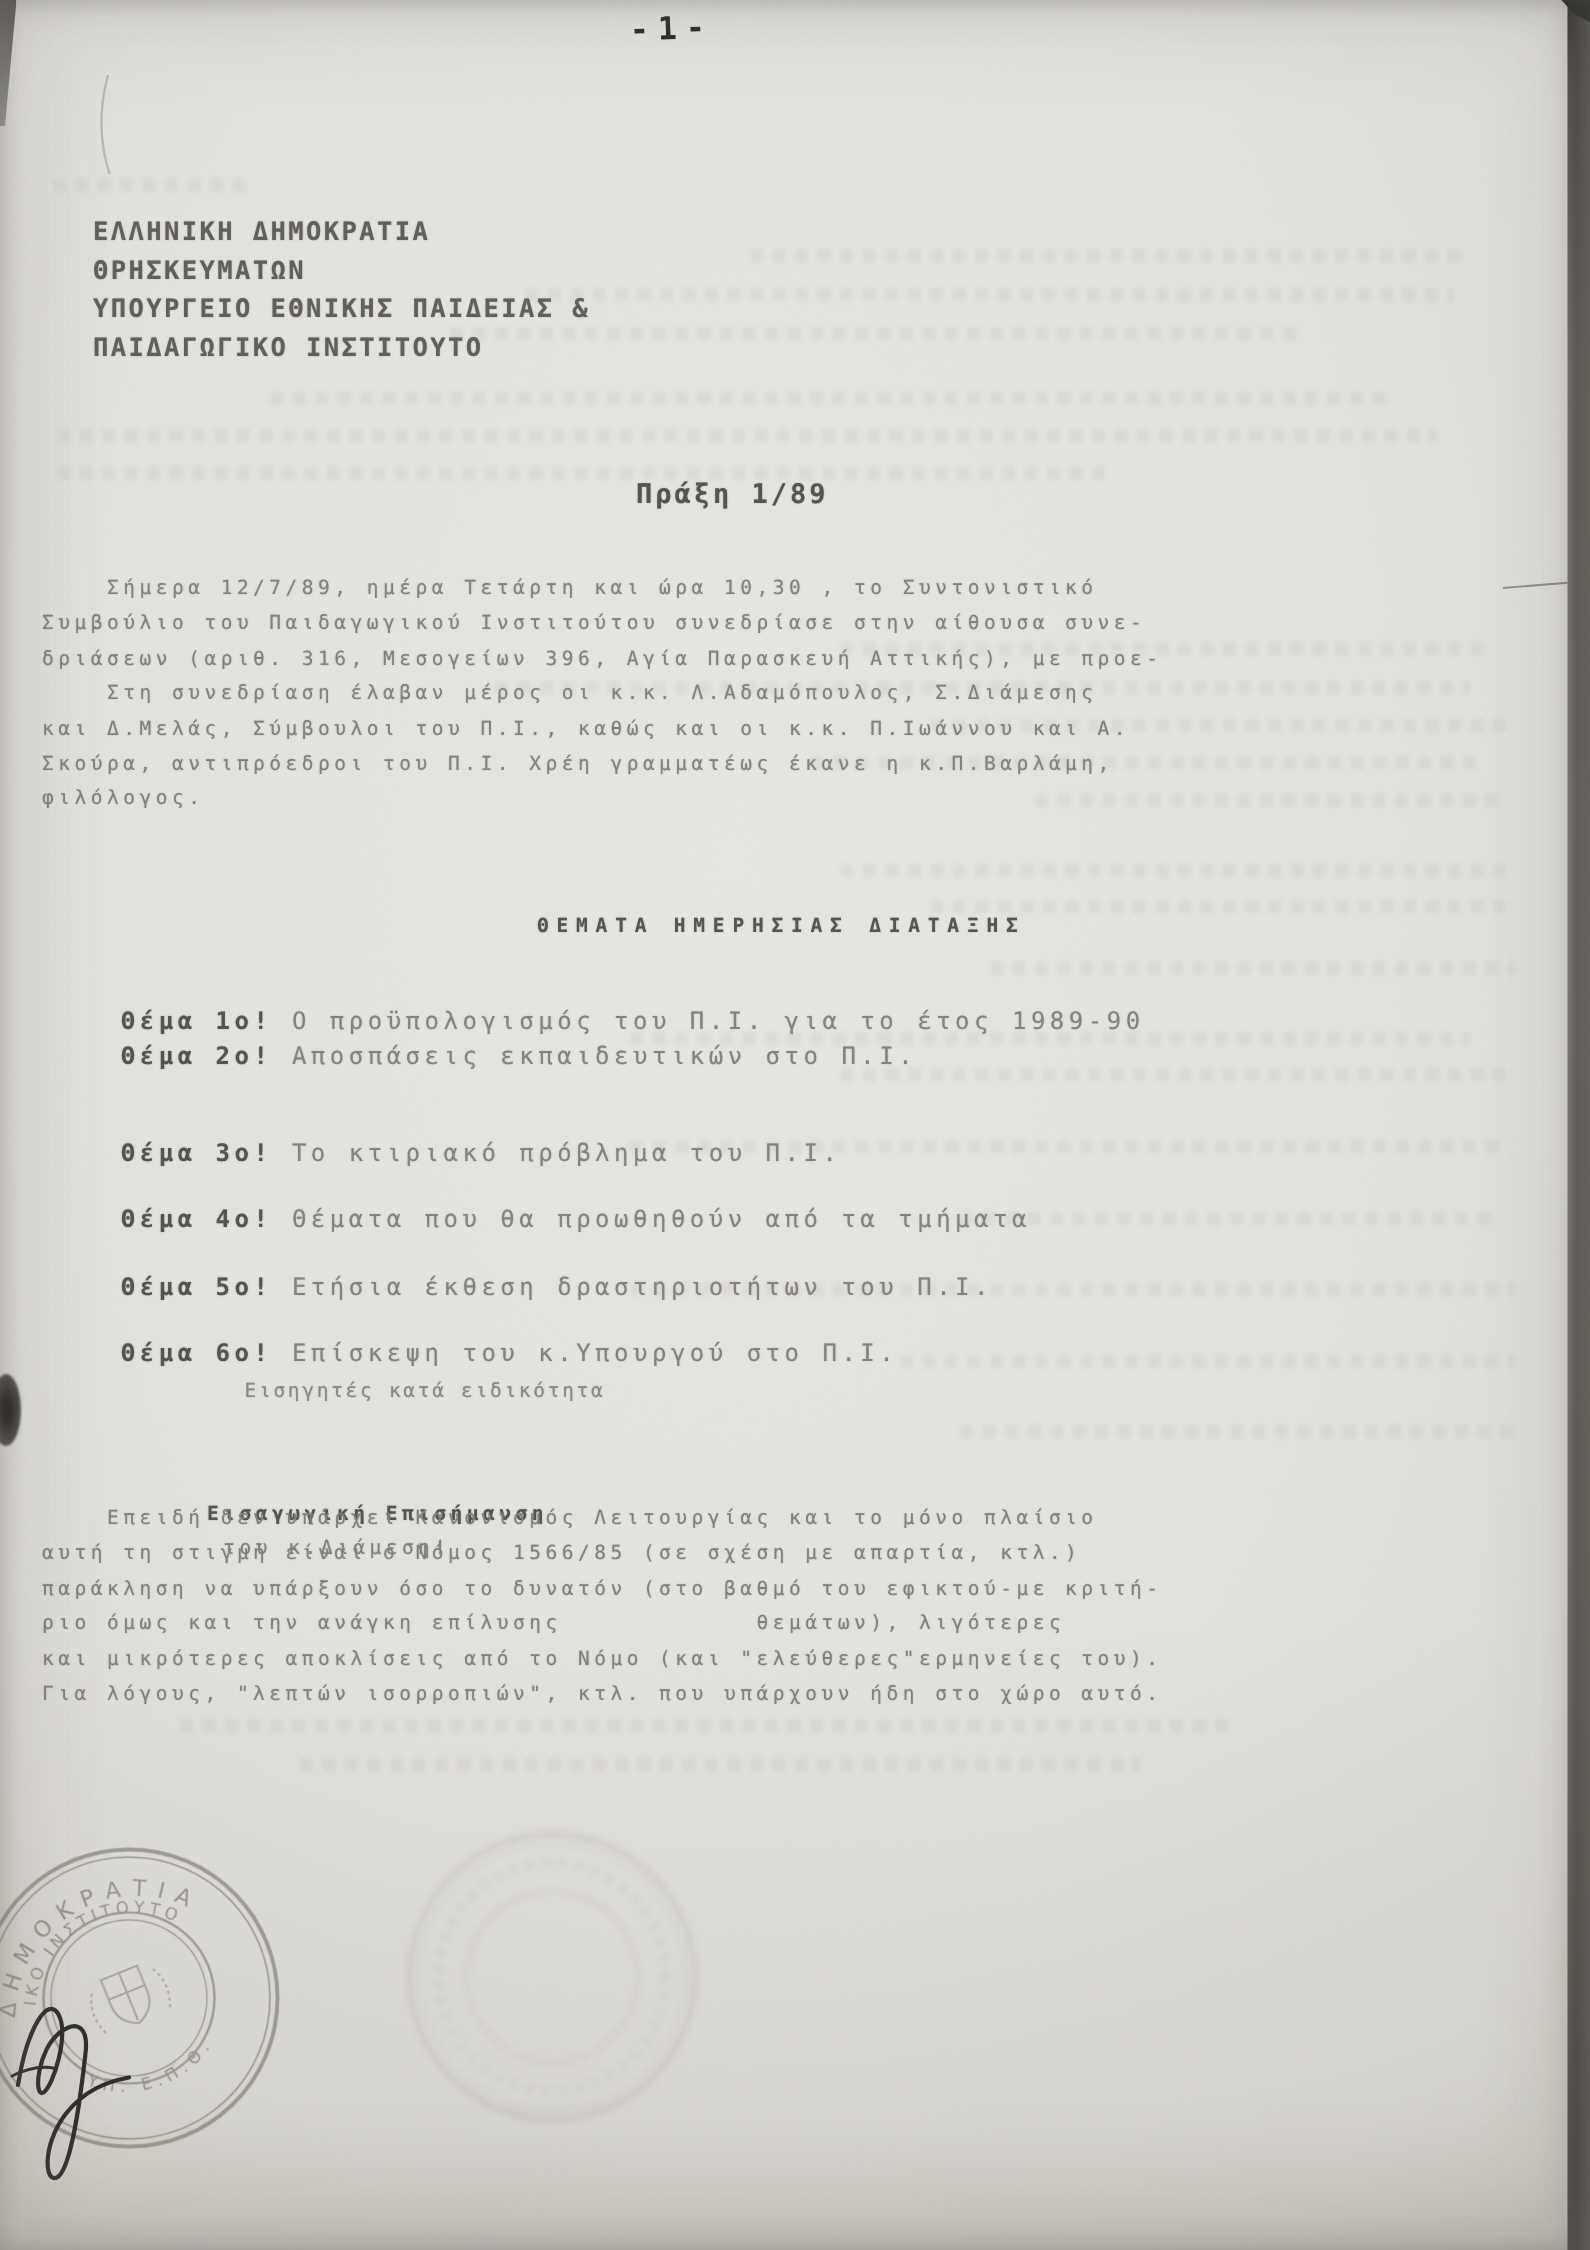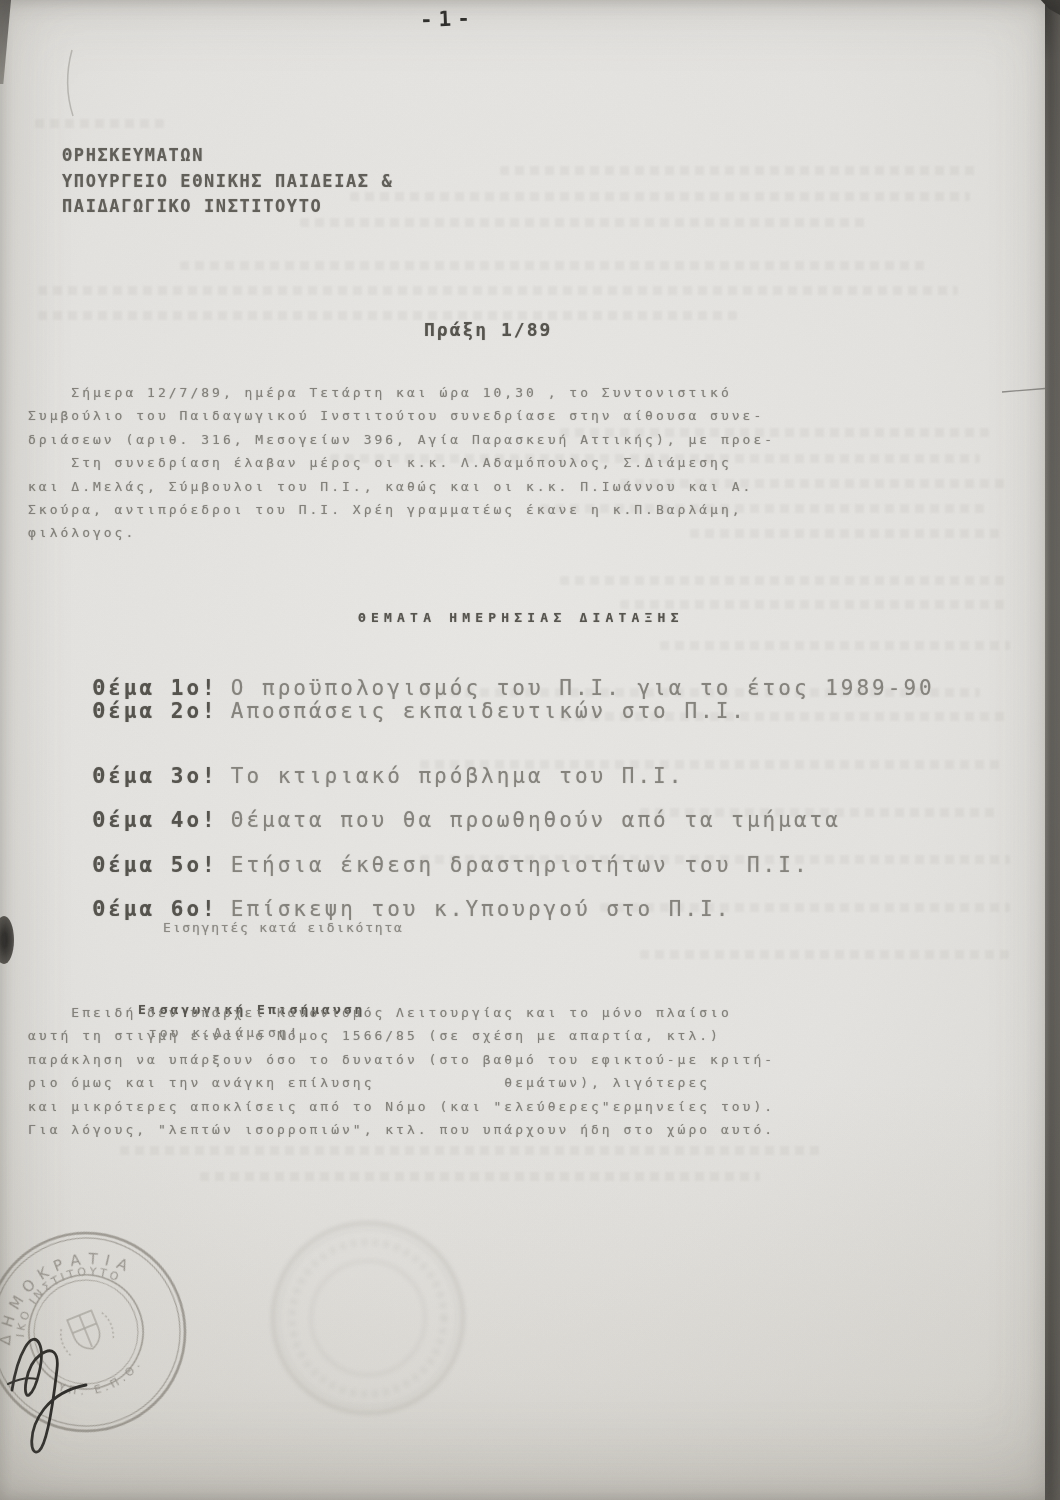--- a/index.html
+++ b/index.html
@@ -23,21 +23,21 @@
     text-shadow:0 0 1px rgba(125,123,117,.55);
   }
   .para .tline{position:static;display:block;}
   .para{position:absolute;}
   .dark{color:#55534d;font-weight:700;text-shadow:0 0 1px rgba(86,84,78,.5);}
   .header-line{
     font-size:17px;letter-spacing:1.6px;color:#605e58;font-weight:700;
     text-shadow:0 0 1px rgba(96,94,88,.5);
     display:block;white-space:pre;line-height:25.6px;
   }
-  .agenda-item{position:absolute;left:30px;white-space:pre;font-size:21px;letter-spacing:3px;}
+  .agenda-item{position:absolute;left:30px;white-space:pre;font-size:16px;letter-spacing:3px;}
   .agenda-label{color:#54524c;font-weight:700;text-shadow:0 0 1px rgba(84,82,76,.5);margin-right:13px;}
   .agenda-text{color:#84827c;text-shadow:0 0 1px rgba(130,128,122,.5);}
   .ghost{
     position:absolute;height:9px;border-radius:2px;
     background:repeating-linear-gradient(90deg, rgba(138,134,126,.6) 0 9px, rgba(138,134,126,0) 9px 15px);
     filter:blur(1.3px);opacity:.15;pointer-events:none;
   }
   .vignette{position:absolute;inset:0;pointer-events:none;
     box-shadow:inset 0 0 70px rgba(118,113,103,.22), inset -10px 0 22px rgba(82,80,76,.28), inset 0 -34px 70px rgba(148,140,124,.14), inset 4px 0 10px rgba(100,98,94,.12);}
   .edge-right{position:absolute;left:1045px;top:0;width:15px;height:1500px;pointer-events:none;
@@ -52,20 +52,21 @@
   .overlay{position:absolute;inset:0;pointer-events:none;}
 </style>
 </head>
 <body>
 
 <div id="page">
 
   <div class="tline dark" style="left:420px;top:8px;font-size:21px;letter-spacing:6px;color:#2b2b29;transform:rotate(-2deg);text-shadow:none;">-1-</div>
 
   <div class="para" style="left:62px;top:143px;">
+    <span class="header-line">ΕΛΛΗΝΙΚΗ ΔΗΜΟΚΡΑΤΙΑ</span>
     <span class="header-line">ΘΡΗΣΚΕΥΜΑΤΩΝ</span>
     <span class="header-line">ΥΠΟΥΡΓΕΙΟ ΕΘΝΙΚΗΣ ΠΑΙΔΕΙΑΣ &amp;</span>
     <span class="header-line">ΠΑΙΔΑΓΩΓΙΚΟ ΙΝΣΤΙΤΟΥΤΟ</span>
   </div>
 
   <div class="tline dark" style="left:424px;top:318px;font-size:18px;letter-spacing:2px;">Πράξη 1/89</div>
 
   <div class="para" style="left:28px;top:381px;">
     <div class="tline">    Σήμερα 12/7/89, ημέρα Τετάρτη και ώρα 10,30 , το Συντονιστικό</div>
     <div class="tline">Συμβούλιο του Παιδαγωγικού Ινστιτούτου συνεδρίασε στην αίθουσα συνε-</div>

